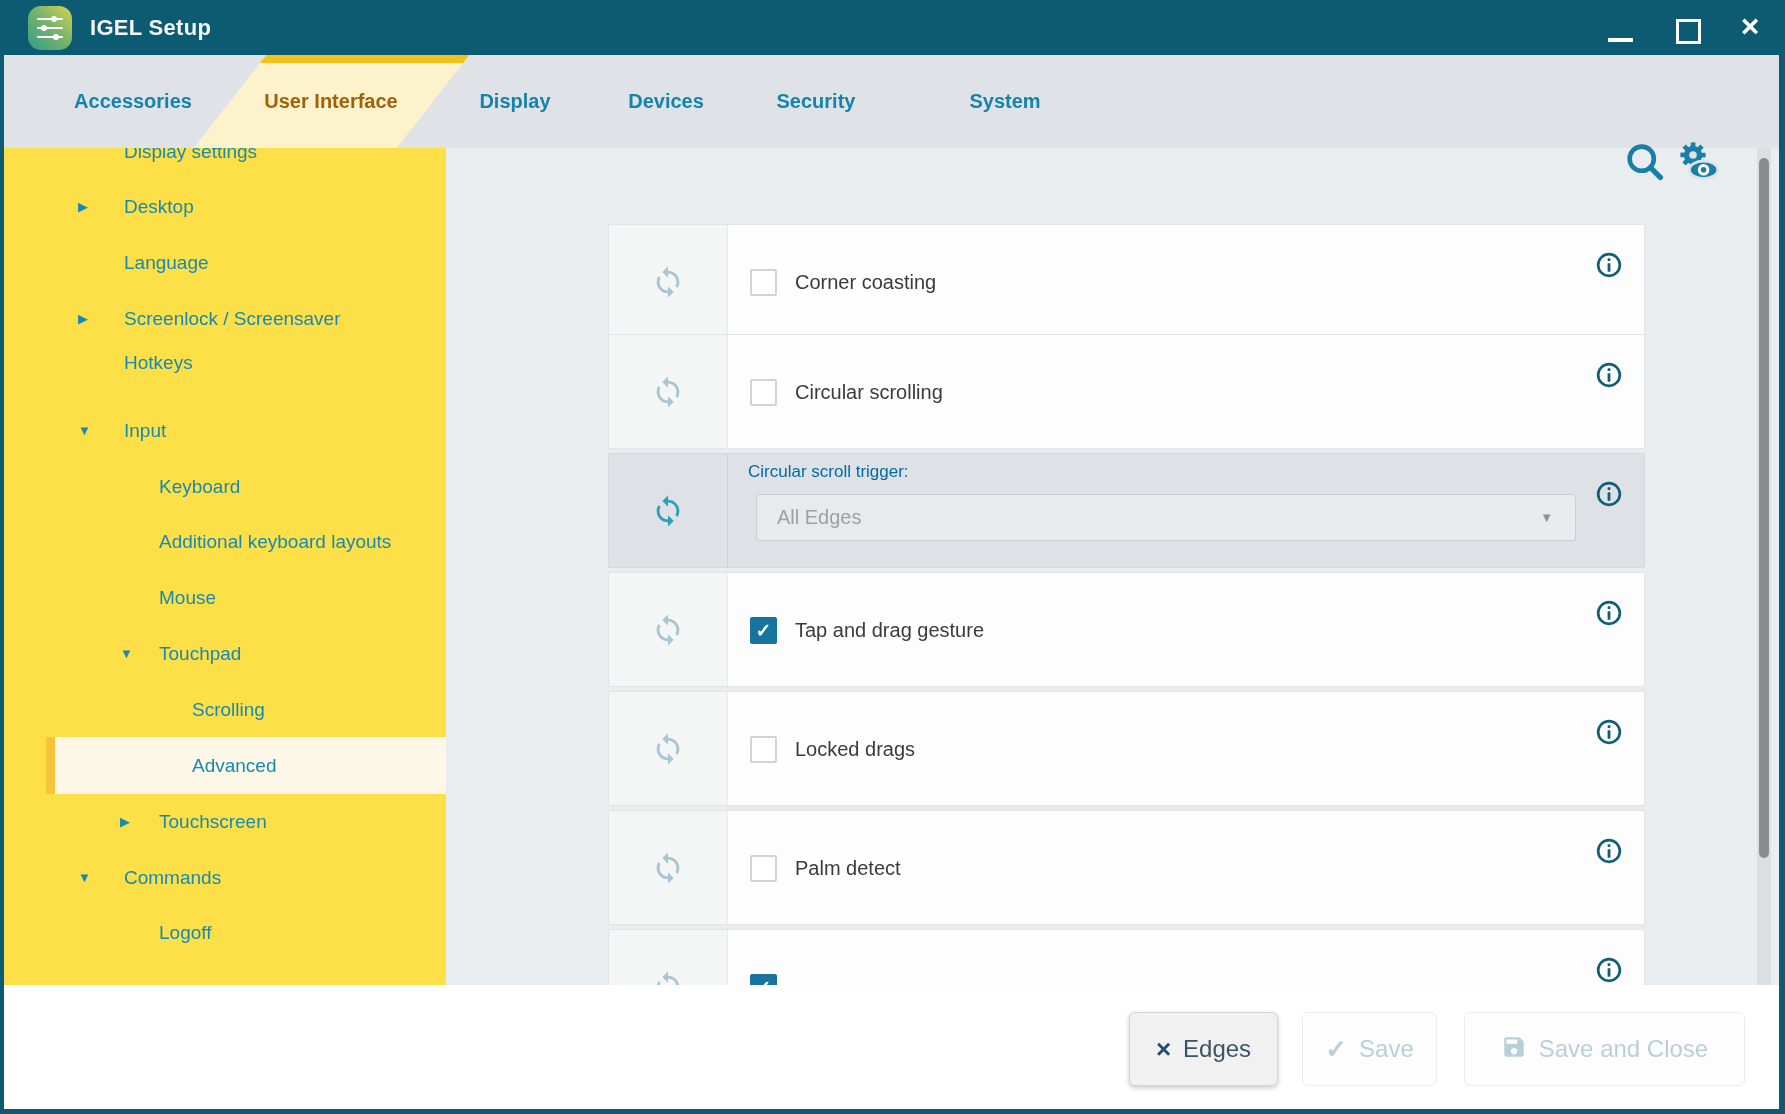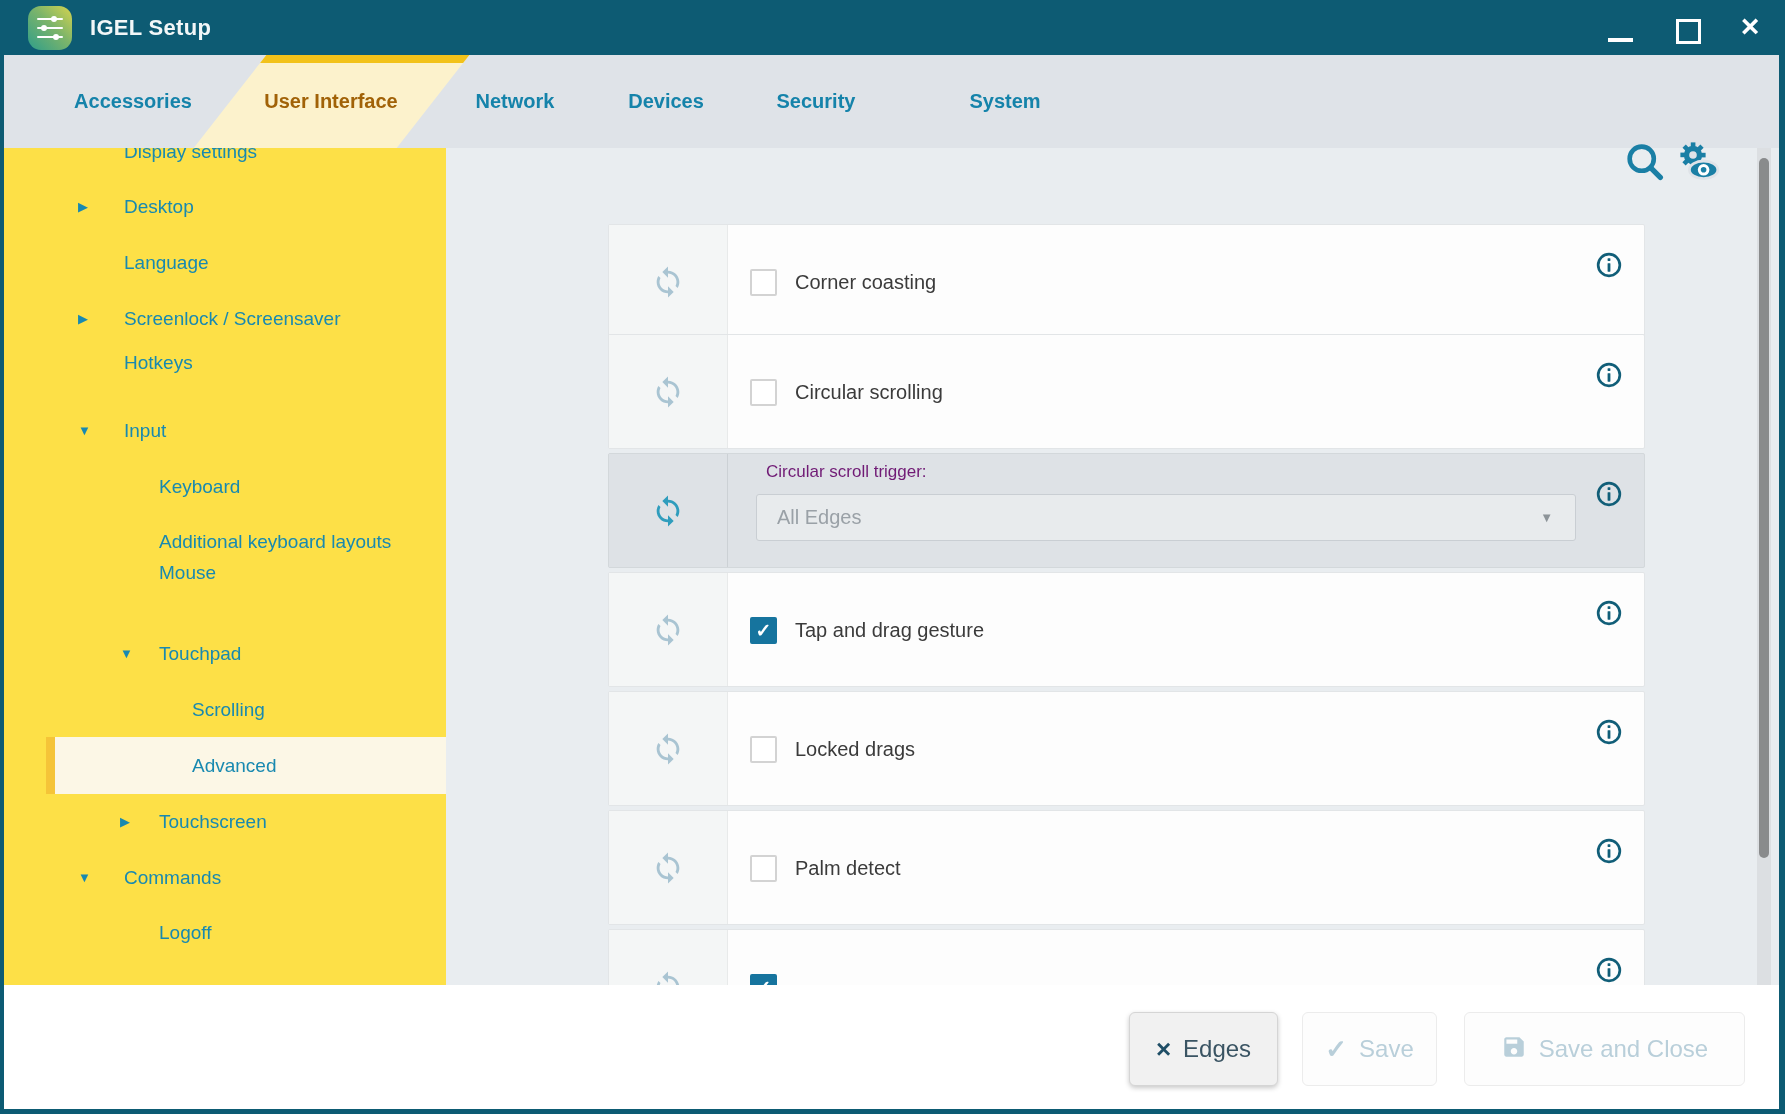--- a/index.html
+++ b/index.html
@@ -52,21 +52,21 @@
   .row .reset { position:absolute; left:0; top:0; width:119px; height:100%; background:#f4f6f6; border-right:1px solid #e8eaea;
                 display:flex; align-items:center; justify-content:center; cursor:default; }
   .row.disabled { background:#dee2e6; border-color:#d3d8db; }
   .row.disabled .reset { background:#dee2e6; border-right-color:#ccd1d5; }
   .cb { position:absolute; left:141px; top:44px; width:27px; height:27px; background:#fff; border:2px solid #d3d3d3; border-radius:2px;
         text-align:center; line-height:24px; font-size:19px; font-weight:bold; color:#fff; cursor:default; }
   .cb.checked { background:#16749e; border-color:#16749e; }
   .row-label { position:absolute; left:186px; top:0; line-height:115px; font-size:20px; color:#3b3b3b; white-space:nowrap; }
   .info { position:absolute; left:986px; top:26px; width:28px; height:28px; cursor:default; }
 
-  .sel-label { position:absolute; left:157px; top:8px; font-size:17px; color:#701a75; }
+  .sel-label { position:absolute; left:139px; top:8px; font-size:17px; color:#0369a1; }
   .selectbox { position:absolute; left:147px; top:40px; width:820px; height:47px; background:#e8ebed; border:1px solid #c9ced3; border-radius:3px; cursor:default; }
   .selectbox .value { position:absolute; left:20px; top:0; line-height:45px; font-size:20px; color:#9aa1a7; }
   .selectbox .arrow { position:absolute; right:22px; top:0; line-height:45px; font-size:13px; color:#8d9499; }
 
   .main-track { position:absolute; left:1236px; top:0; width:14px; height:837px; background:#dcdfe2; }
   .main-thumb { position:absolute; left:2px; top:10px; width:10px; height:700px; background:#898b8c; border-radius:5px; }
 
   
   .footer { position:absolute; left:0; top:985px; width:100%; height:124px; background:#ffffff; z-index:4; }
   .fbtn { position:absolute; top:27px; height:74px; border-radius:6px; display:flex; align-items:center; justify-content:center;
@@ -112,21 +112,21 @@
     <div class="winbtn btn-close">
         <span>×</span>
       </div>
   </div>
 
   <div class="tabbar">
     <div class="active-tab-shape"></div>
     <div id="tabs-host">
         <div class="tab" style="left: 133px;">Accessories</div>
         <div class="tab active" style="left: 331px;">User Interface</div>
-        <div class="tab" style="left: 515px;">Network</div>
+        <div class="tab" style="left: 515px;">Display</div>
         <div class="tab" style="left: 666px;">Devices</div>
         <div class="tab" style="left: 816px;">Security</div>
         <div class="tab" style="left: 965px; margin-left: 40px;">System</div>
       </div>
     <svg class="icon-btn" style="left:1622px" width="46" height="50" viewBox="0 0 24 24">
       <circle cx="10.3" cy="10.3" r="6.3" fill="none" stroke="#1a7fa5" stroke-width="2.4"></circle>
       <line x1="14.9" y1="14.9" x2="20" y2="20" stroke="#1a7fa5" stroke-width="2.8" stroke-linecap="round"></line>
     </svg>
     <svg class="icon-btn" style="left:1674px" width="48" height="50" viewBox="0 0 24 24">
       <g fill="#1a7fa5">
@@ -171,21 +171,21 @@
         <div class="tree-item lvl1" style="top: 254px;">
           <span class="tri">▼</span>
           <span class="tree-label">Input</span>
         </div>
         <div class="tree-item lvl2" style="top: 310px;">
           <span class="tree-label">Keyboard</span>
         </div>
         <div class="tree-item lvl2" style="top: 365px;">
           <span class="tree-label">Additional keyboard layouts</span>
         </div>
-        <div class="tree-item lvl2" style="top: 396px; text-decoration: underline;">
+        <div class="tree-item lvl2" style="top: 421px; text-decoration: underline;">
           <span class="tree-label">Mouse</span>
         </div>
         <div class="tree-item lvl2" style="top: 477px;">
           <span class="tri">▼</span>
           <span class="tree-label">Touchpad</span>
         </div>
         <div class="tree-item lvl3" style="top: 533px;">
           <span class="tree-label">Scrolling</span>
         </div>
         <div class="tree-hl" style="top: 589px;"></div>

